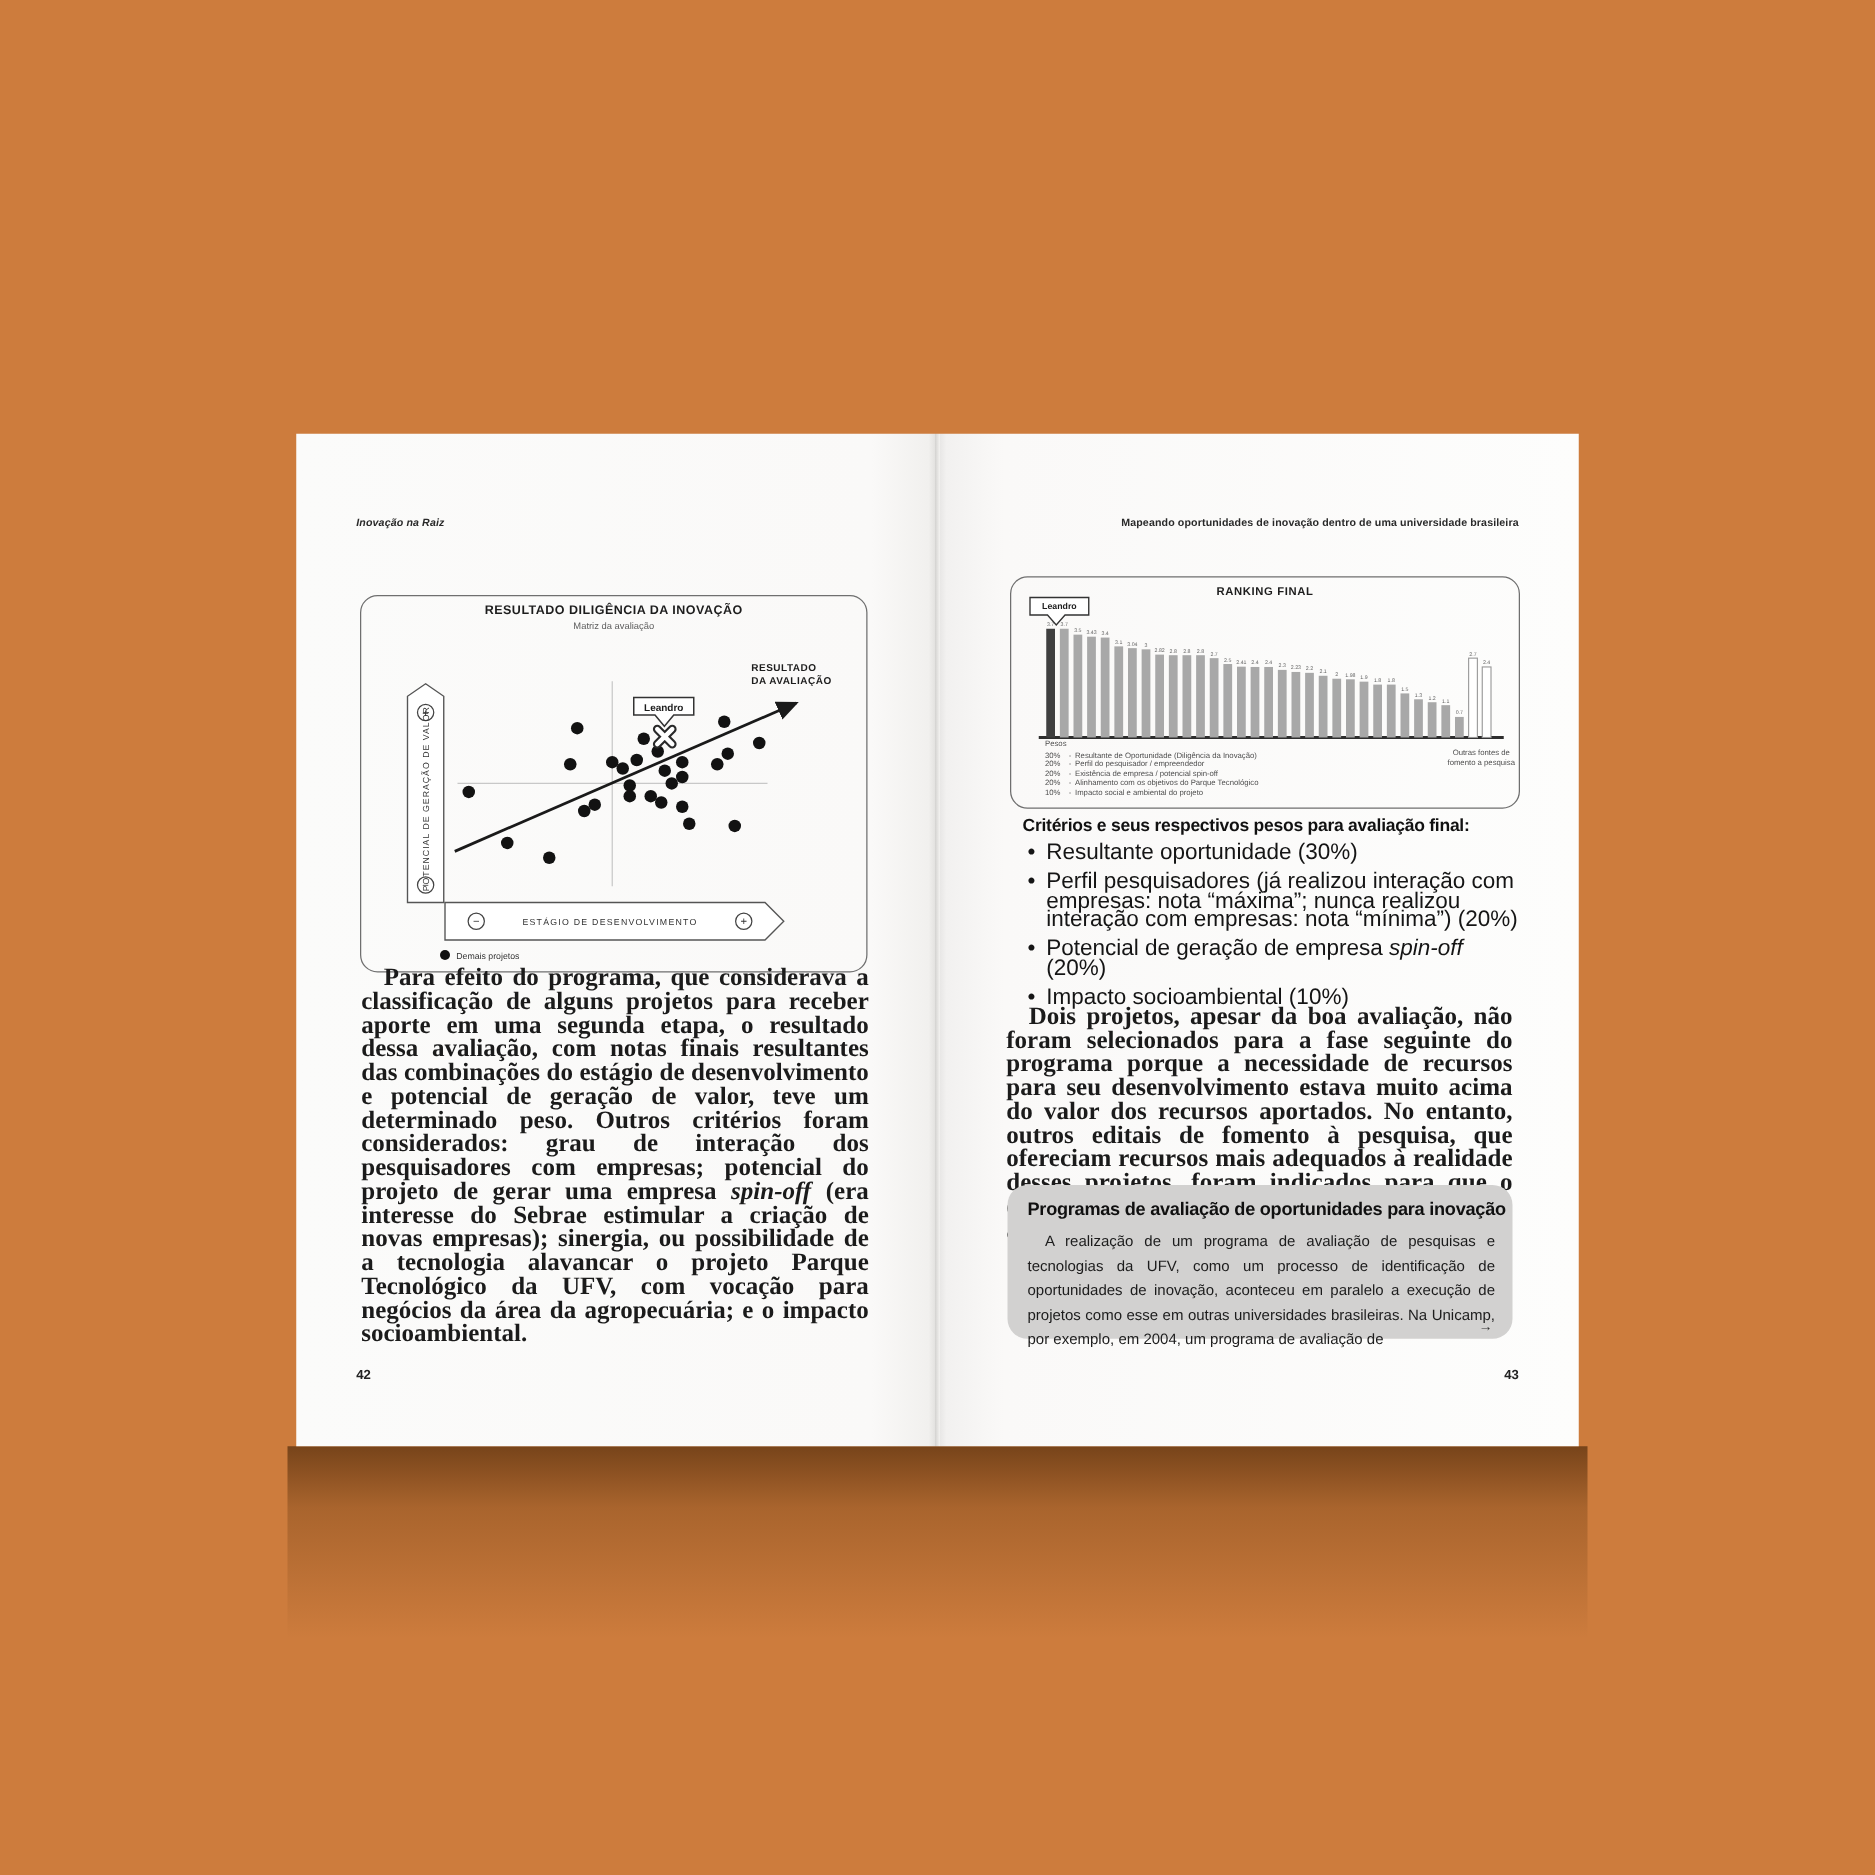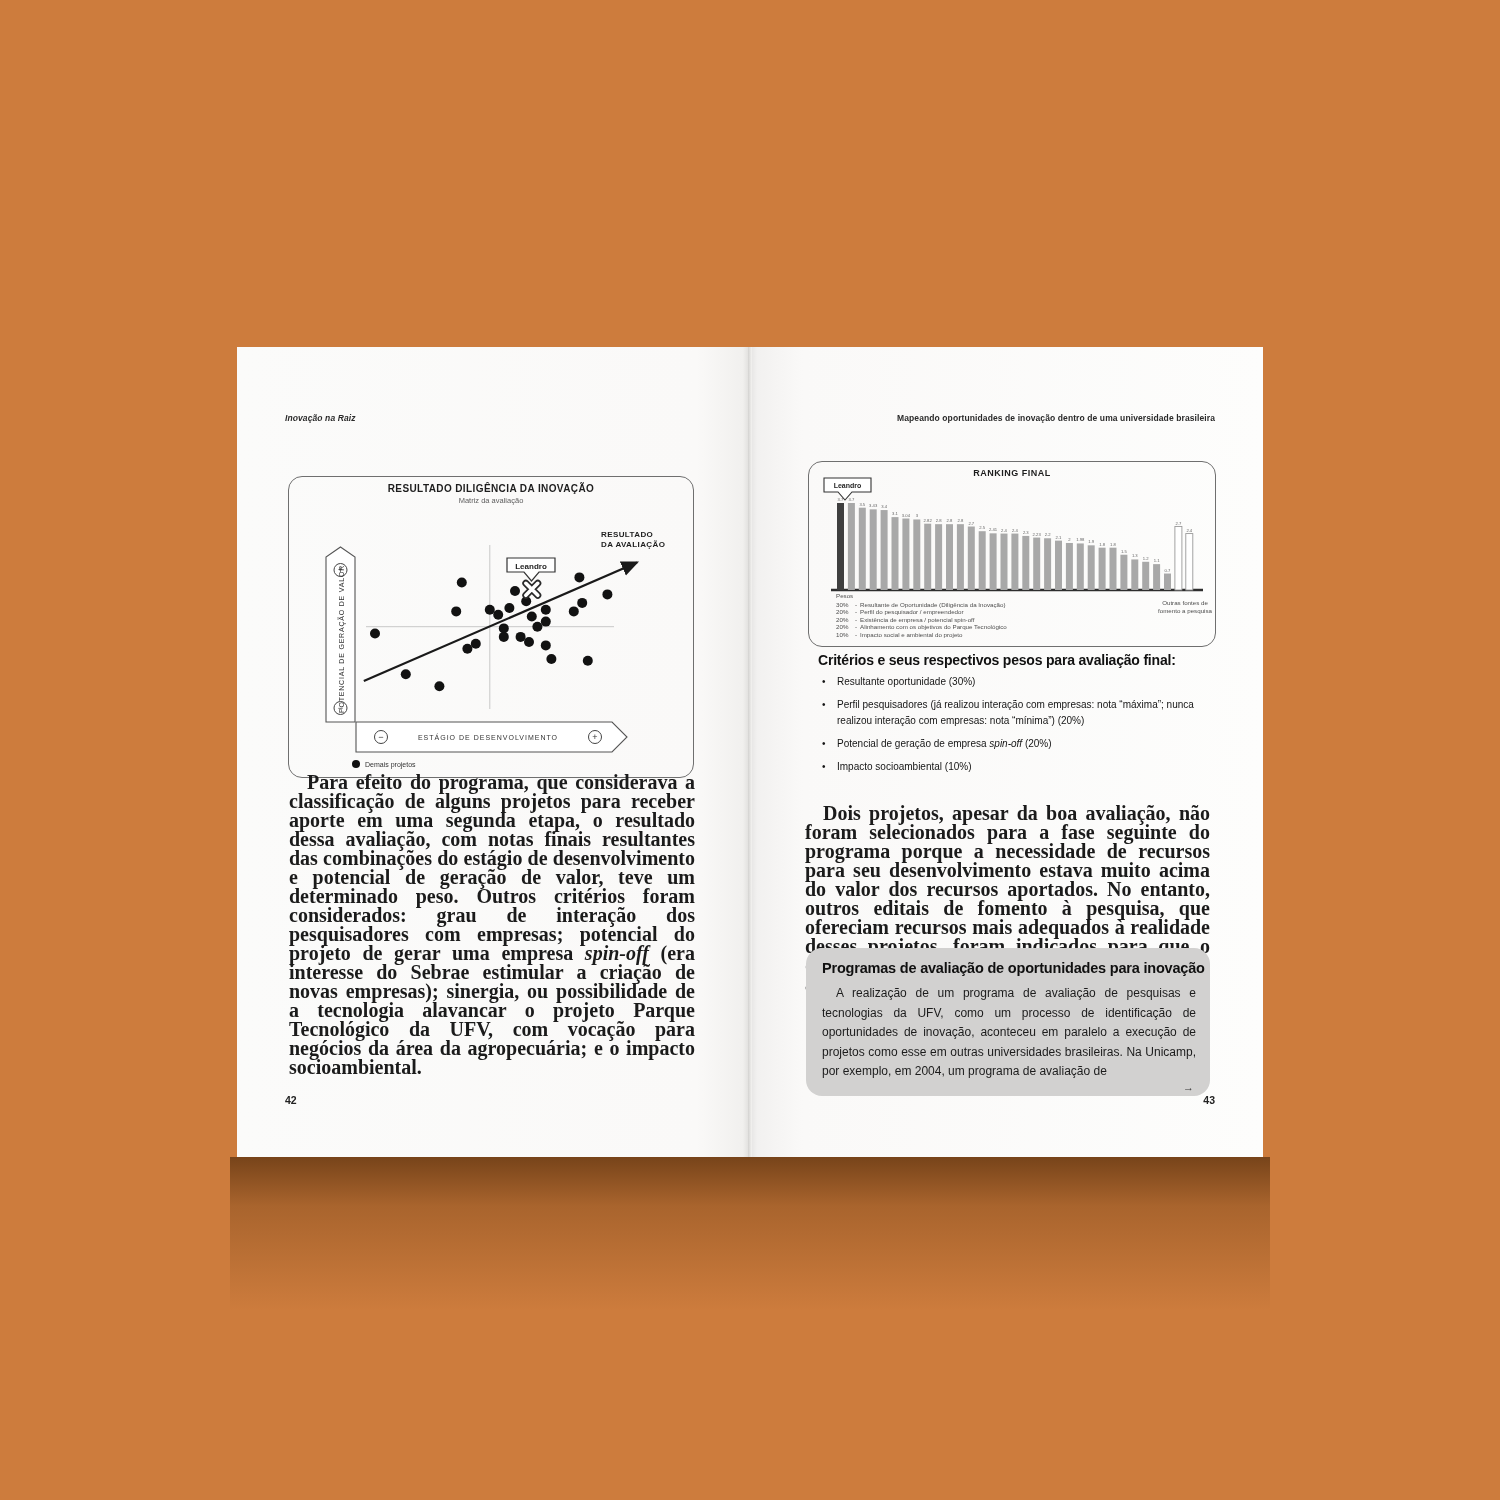--- a/index.html
+++ b/index.html
@@ -26,21 +26,21 @@
   .ranking .cb-title{top:6px;font-size:9px;letter-spacing:.5px;}
   .chartbox svg{position:absolute;left:0;top:0;}
   .pesos{position:absolute;left:27px;top:130px;font-size:6.2px;line-height:7.6px;color:#4e4e4e;}
   .pesos .ph{margin-bottom:1px;}
   .pesos .row{display:flex;}
   .pesos .w{width:16px;flex:none;}
   .pesos .sep{width:8px;flex:none;text-align:center;}
   .outras{position:absolute;left:344px;top:137px;width:64px;text-align:center;
           font-size:6.2px;line-height:8px;color:#4e4e4e;}
   .criteria-heading{font-size:14px;font-weight:bold;color:#111;letter-spacing:-.2px;}
-  ul.criteria{list-style:none;margin:0;padding:0;font-size:10px;line-height:15.5px;color:#151515;}
+  ul.criteria{list-style:none;margin:0;padding:0;font-size:18px;line-height:15.5px;color:#151515;}
   ul.criteria li{position:relative;padding-left:17px;margin-bottom:7.5px;}
   ul.criteria li::before{content:"\2022";position:absolute;left:2px;top:0;}
   .infobox{position:absolute;background:#d2d1d0;border-radius:16px;}
   .ib-title{position:absolute;left:16px;top:12px;font-size:14.5px;font-weight:bold;color:#101010;letter-spacing:-.2px;}
   .ib-body{position:absolute;left:16px;top:36px;width:374px;font-size:12px;line-height:19.5px;
            color:#1c1c1c;text-align:justify;text-indent:14px;margin:0;}
   .ib-arrow{position:absolute;right:16px;bottom:3px;font-size:11px;color:#333;}
 </style>
 </head>
 <body>
@@ -235,21 +235,21 @@
 
       <ul class="criteria abs" style="left:68px;top:327px;width:396px;">
           <li><span>Resultante oportunidade (30%)</span></li>
           <li><span>Perfil pesquisadores (já realizou interação com empresas: nota “máxima”; nunca realizou interação com empresas: nota “mínima”) (20%)</span></li>
           <li><span>Potencial de geração de empresa </span><i>spin-off</i><span> (20%)</span></li>
           <li><span>Impacto socioambiental (10%)</span></li>
         </ul>
 
       <p class="serif abs" style="left:53px;top:457px;width:405px;"><span>Dois projetos, apesar da boa avaliação, não foram selecionados para a fase seguinte do programa porque a necessidade de recursos para seu desenvolvimento estava muito acima do valor dos recursos aportados. No entanto, outros editais de fomento à pesquisa, que ofereciam recursos mais adequados à realidade desses projetos, foram indicados para que o desenvolvimento dessas tecnologias pudesse avançar.</span></p>
 
-      <div class="infobox" style="left: 54px; top: 601px; width: 404px; height: 148px; background: rgb(210, 209, 208);">
+      <div class="infobox" style="left: 54px; top: 601px; width: 404px; height: 123px; background: rgb(210, 209, 208);">
         <div class="ib-title">Programas de avaliação de oportunidades para inovação</div>
         <p class="ib-body">A realização de um programa de avaliação de pesquisas e tecnologias da UFV, como um processo de identificação de oportunidades de inovação, aconteceu em paralelo a execução de projetos como esse em outras universidades brasileiras. Na Unicamp, por exemplo, em 2004, um programa de avaliação de</p>
         <div class="ib-arrow">→</div>
       </div>
 
       <div class="abs pagenum" style="right:48px;top:747px;text-align:right;">43</div>
     </div>
   </div>
 </div>
 

